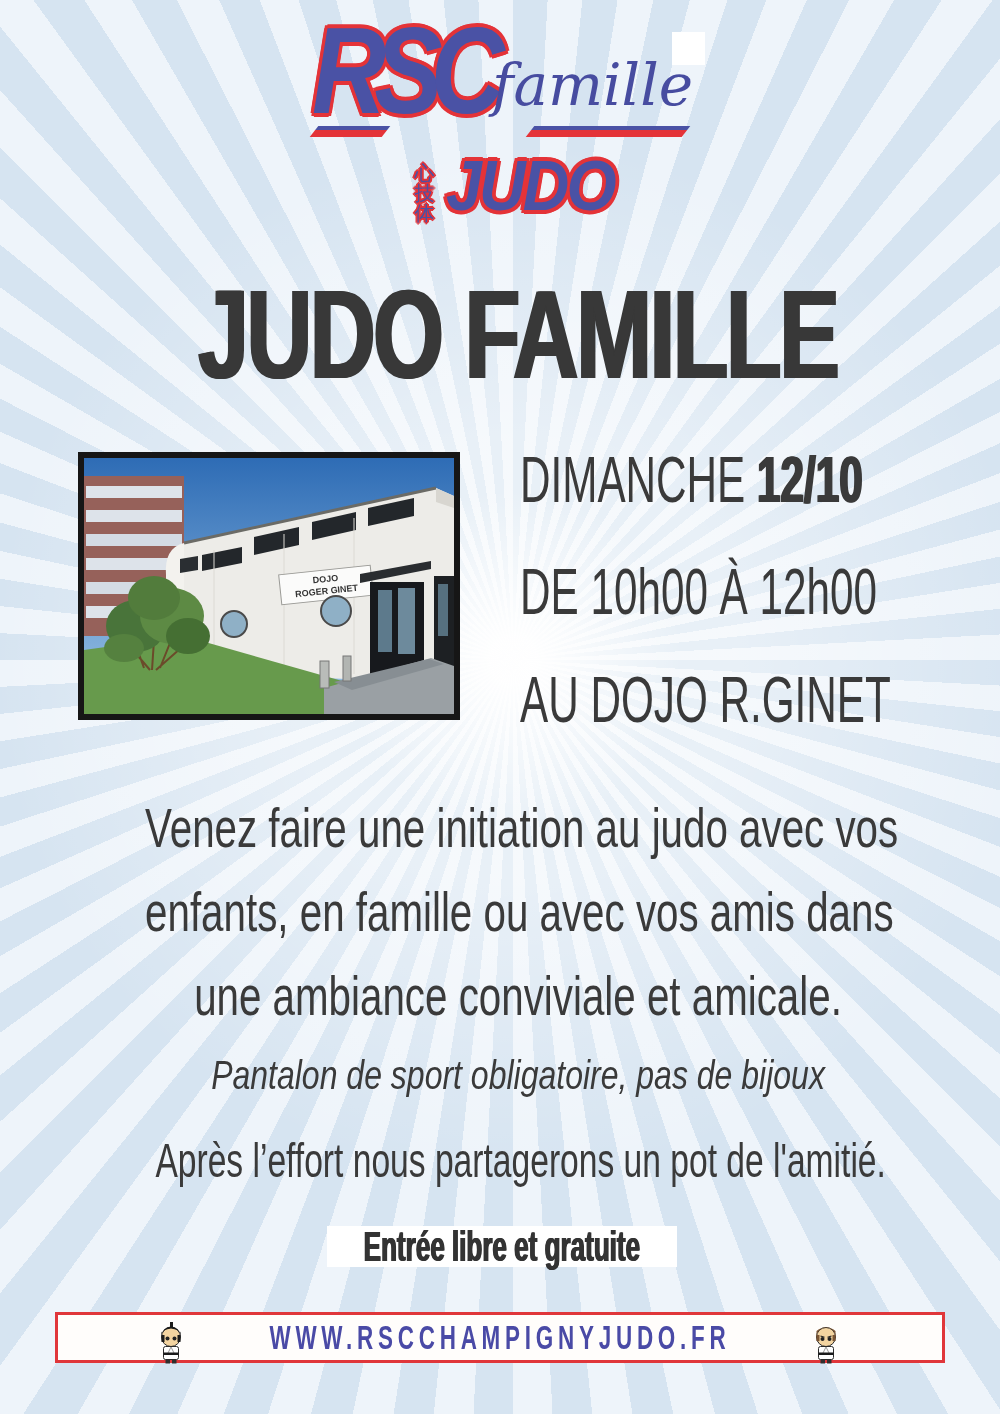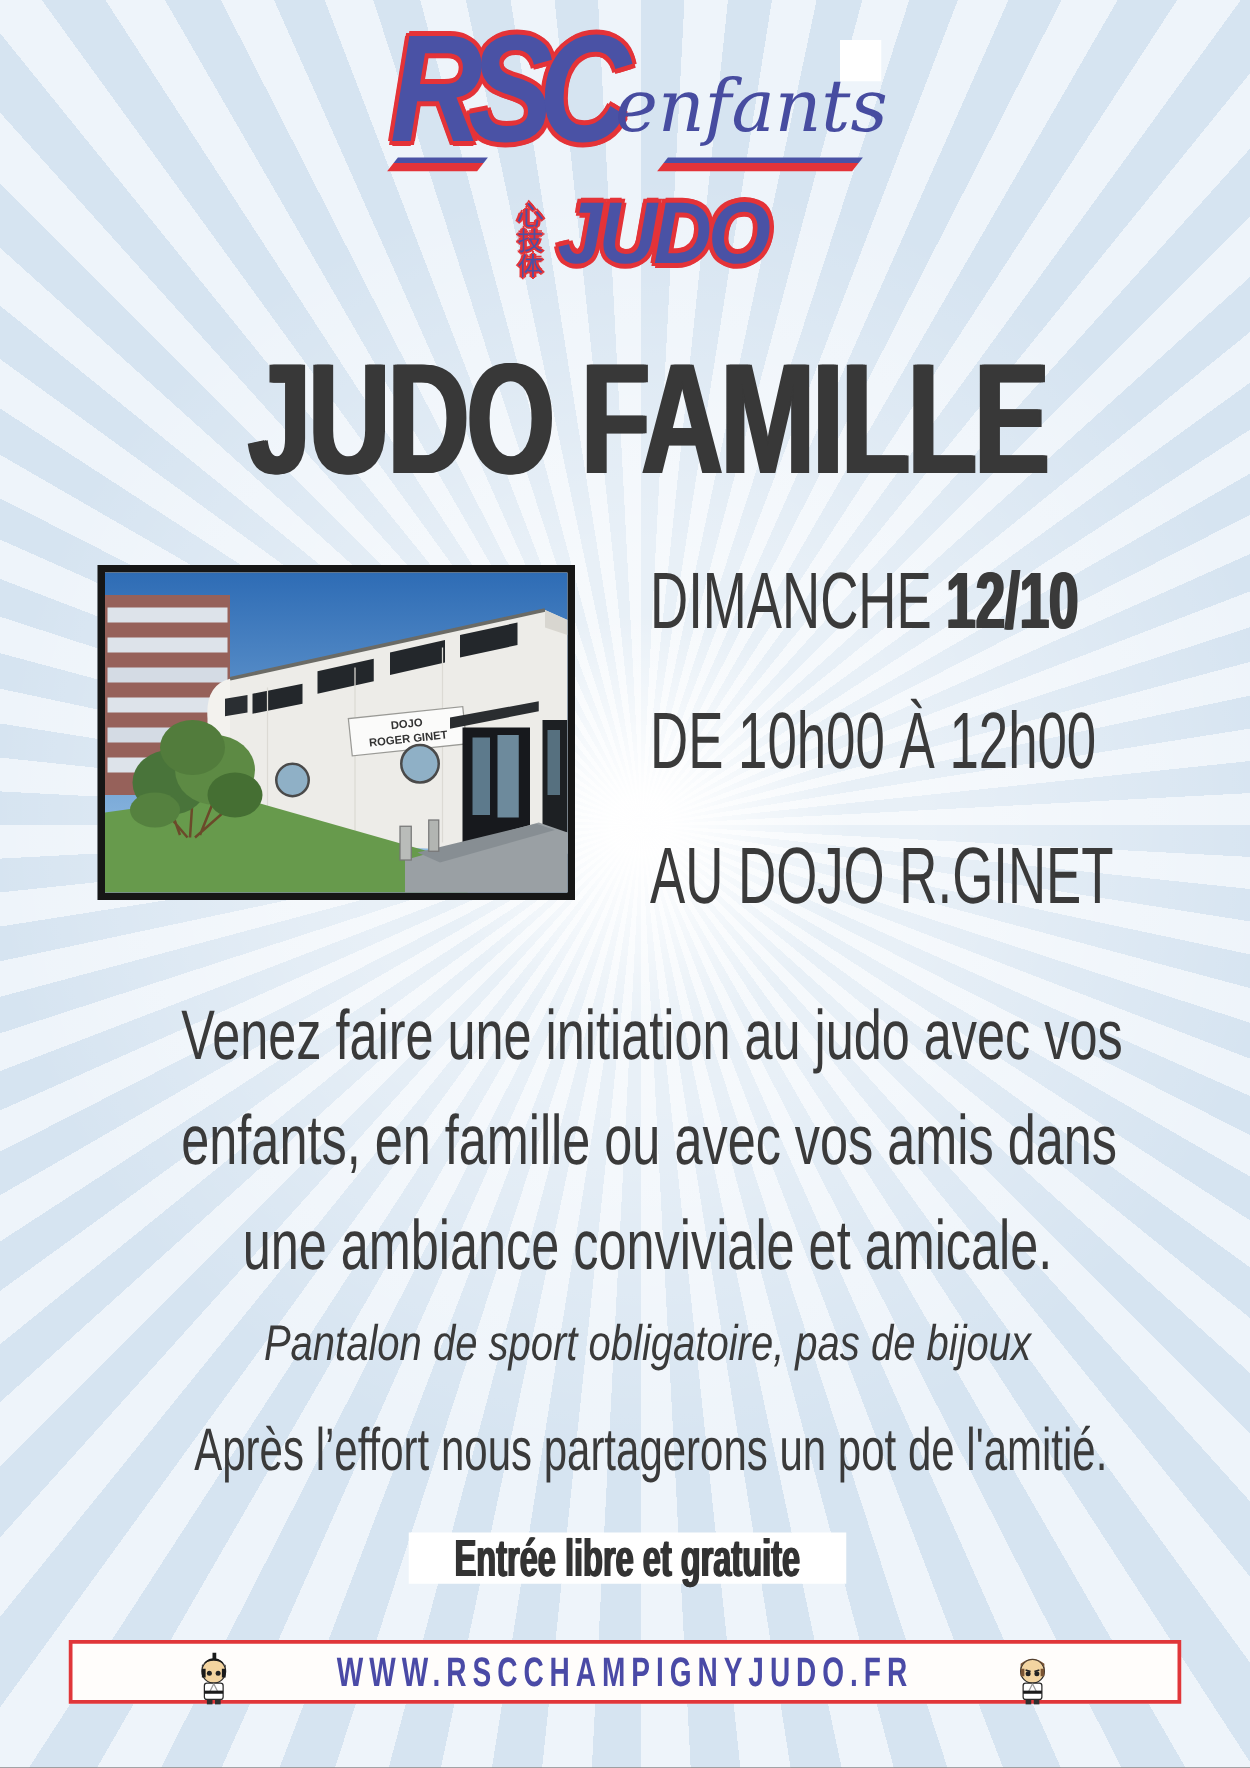--- a/index.html
+++ b/index.html
@@ -119,21 +119,21 @@
 </style>
 </head>
 <body>
 
 <div class="page">
 
   <div class="abs artifact-square"></div>
 
   <header>
     <span class="abs logo-rsc outline-red nowrap">RSC</span>
-    <span class="abs logo-script nowrap">enfants</span>
+    <span class="abs logo-script nowrap">famille</span>
     <div class="abs logo-bar bar-left"></div>
     <div class="abs logo-bar bar-right"></div>
     <span class="abs logo-kanji outline-red-thin">心技体</span>
     <span class="abs logo-judo outline-red nowrap">JUDO</span>
   </header>
 
   <h1 class="abs title">JUDO FAMILLE</h1>
 
   <figure class="abs photo">
     <svg width="370" height="256" viewBox="0 0 370 256">

